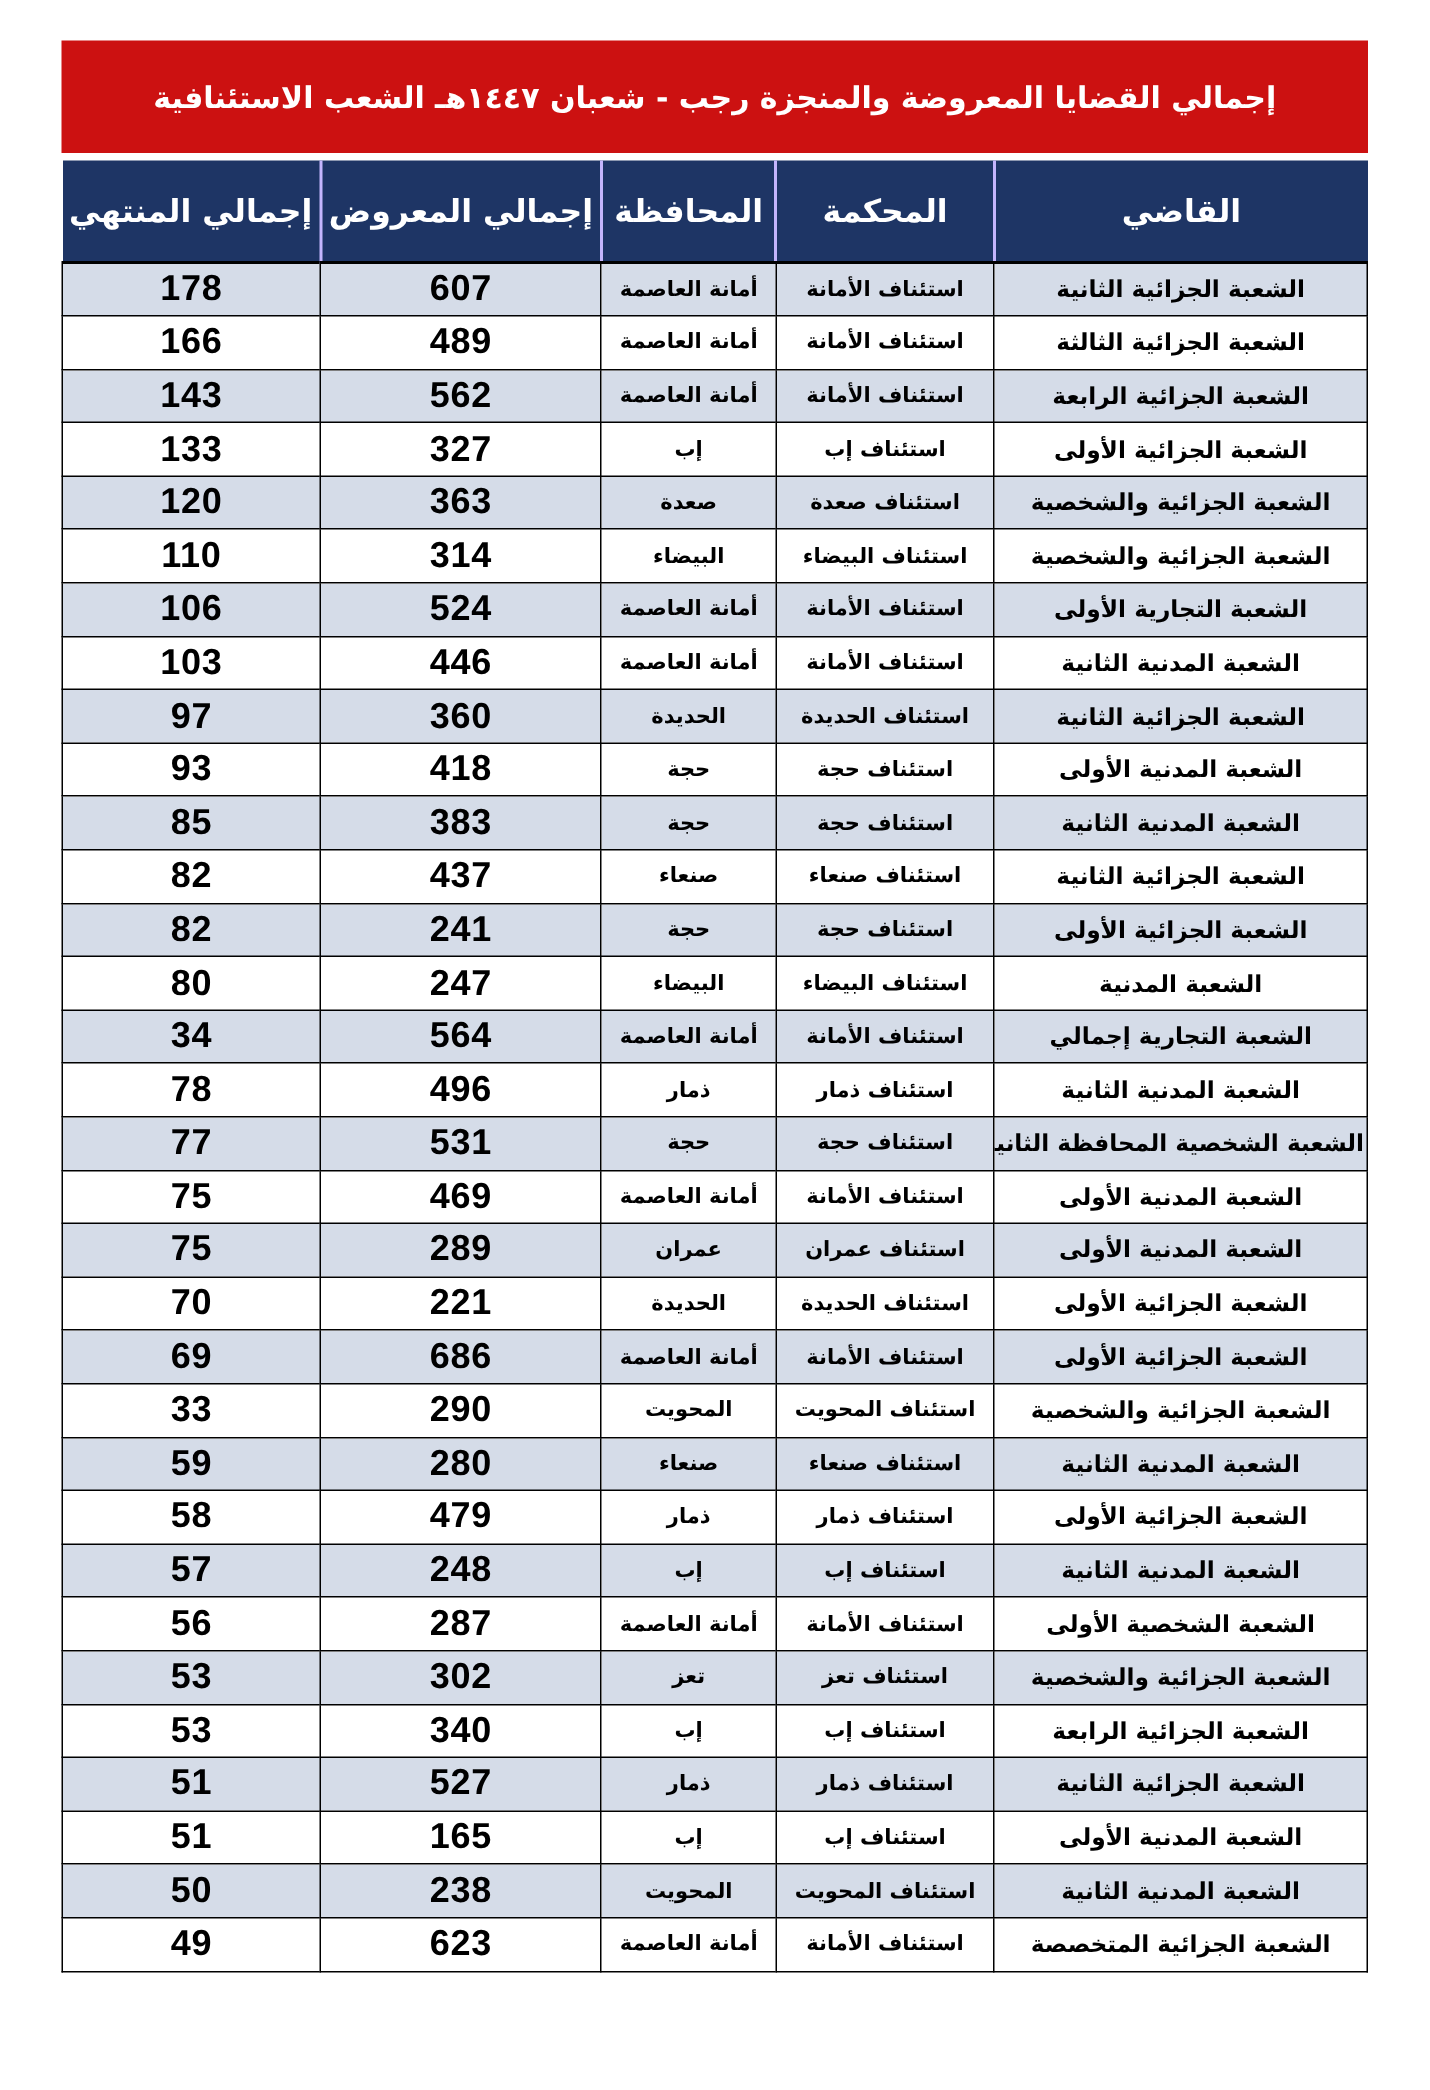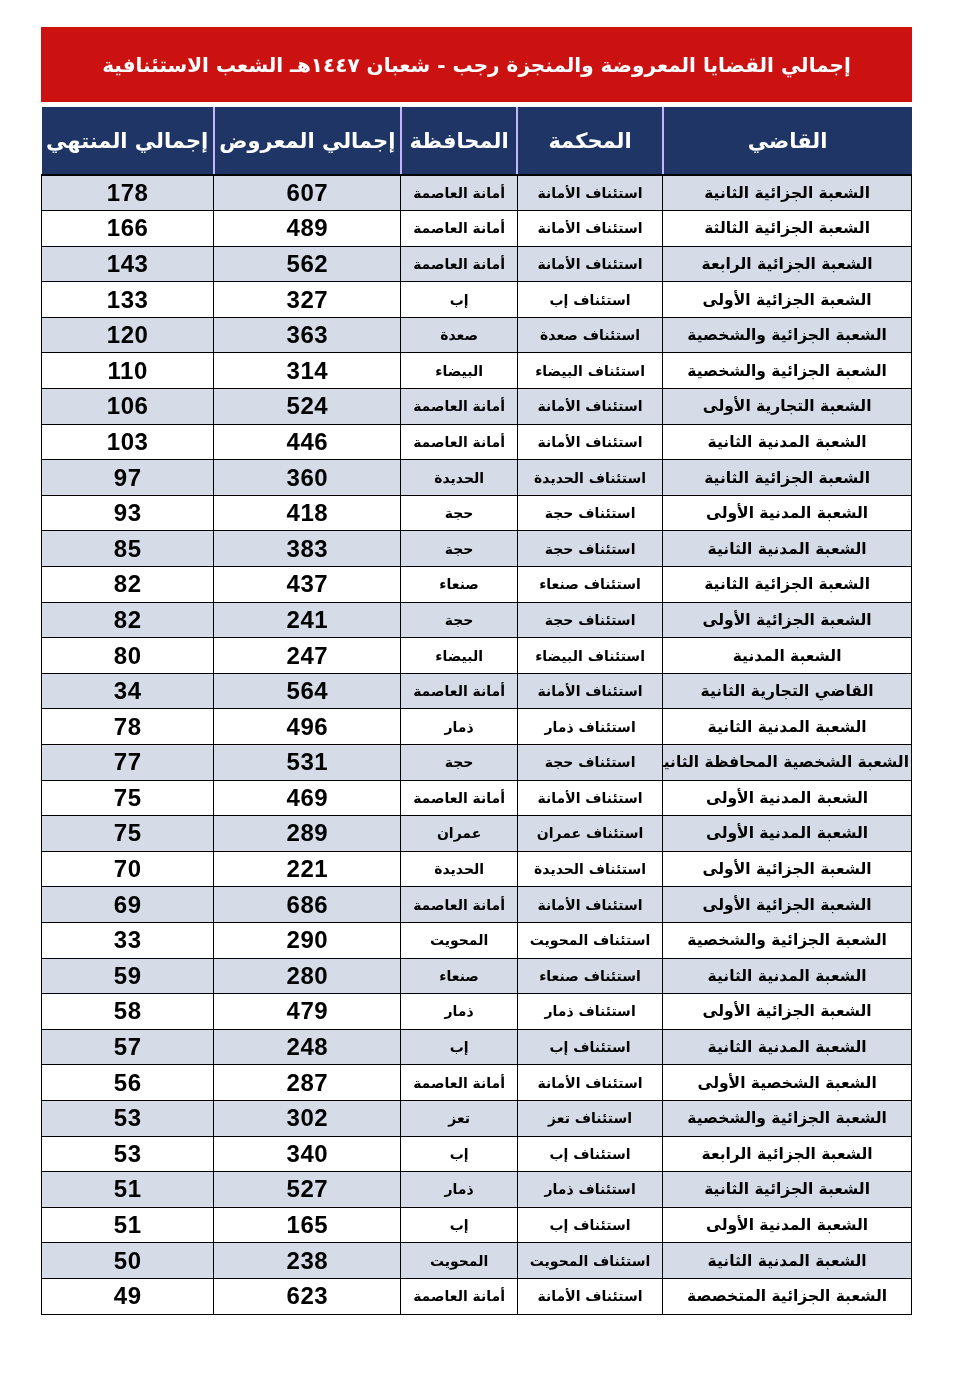--- a/index.html
+++ b/index.html
@@ -199,21 +199,21 @@
     <td class="num">82</td>
   </tr>
         <tr>
     <td class="judge">الشعبة المدنية</td>
     <td class="court">استئناف البيضاء</td>
     <td class="gov">البيضاء</td>
     <td class="num">247</td>
     <td class="num">80</td>
   </tr>
         <tr>
-    <td class="judge">القاضي التجارية الثانية</td>
+    <td class="judge">الشعبة التجارية إجمالي</td>
     <td class="court">استئناف الأمانة</td>
     <td class="gov">أمانة العاصمة</td>
     <td class="num">564</td>
     <td class="num">34</td>
   </tr>
         <tr>
     <td class="judge">الشعبة المدنية الثانية</td>
     <td class="court">استئناف ذمار</td>
     <td class="gov">ذمار</td>
     <td class="num">496</td>

